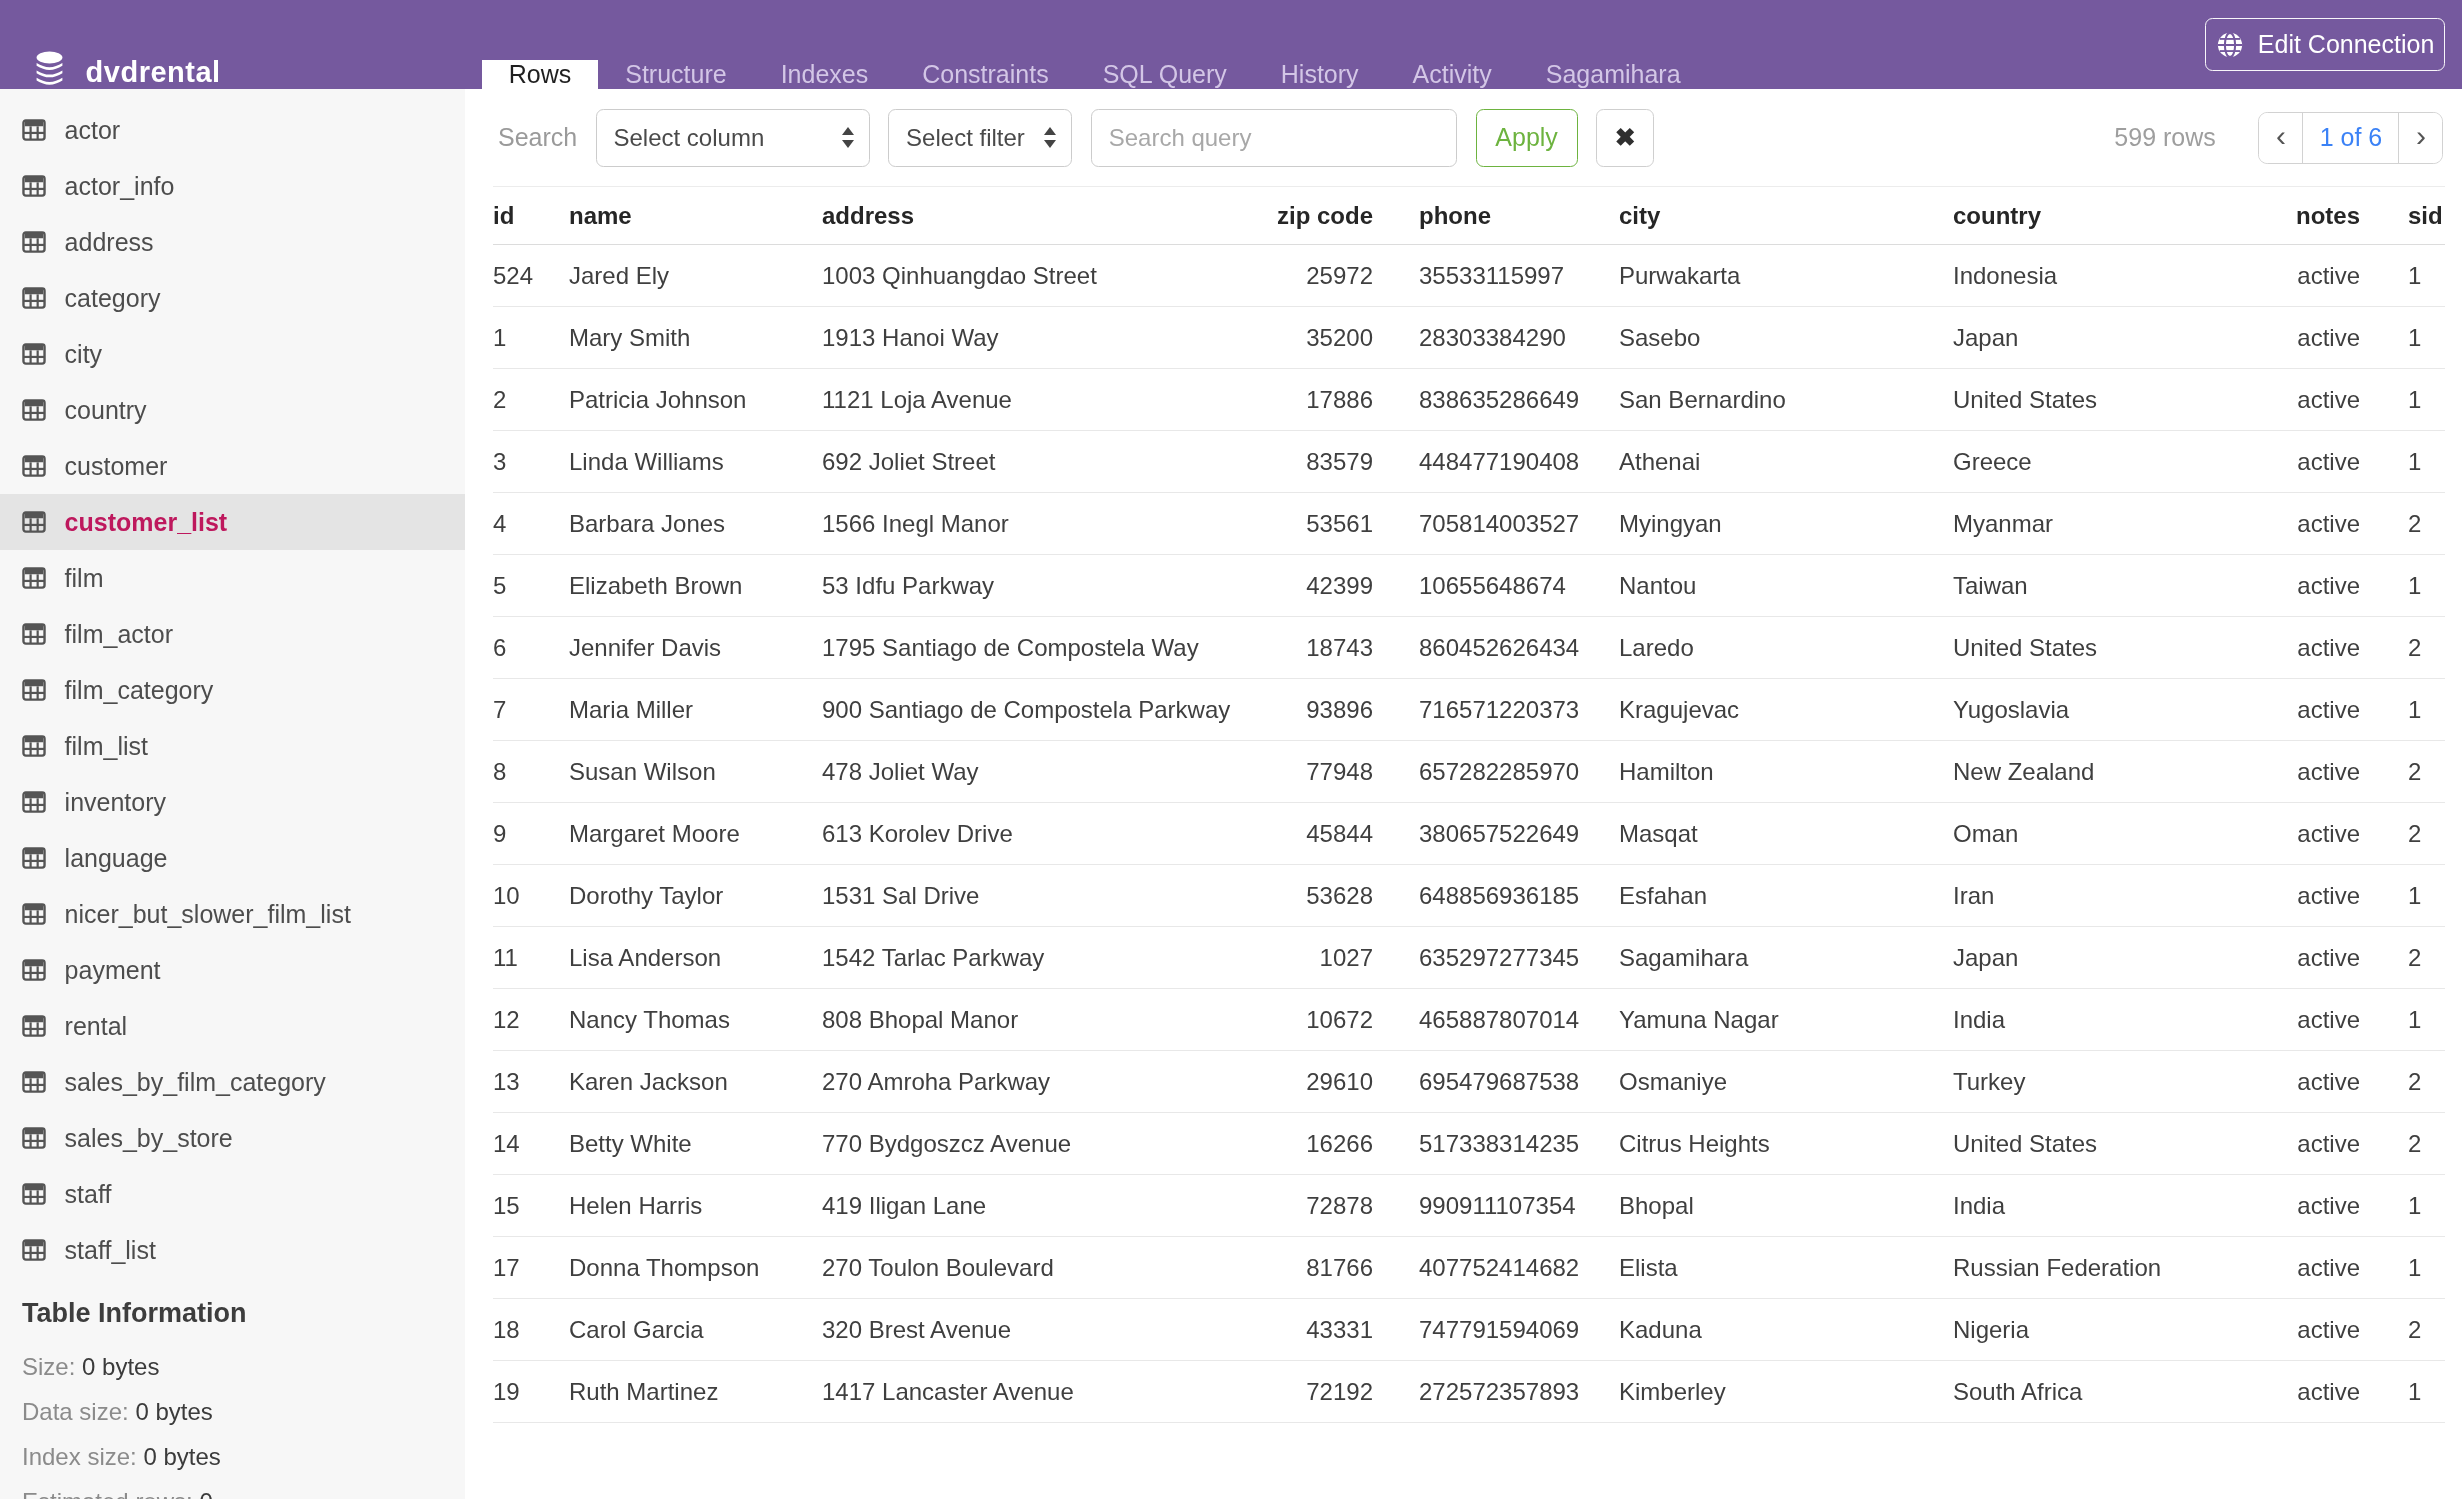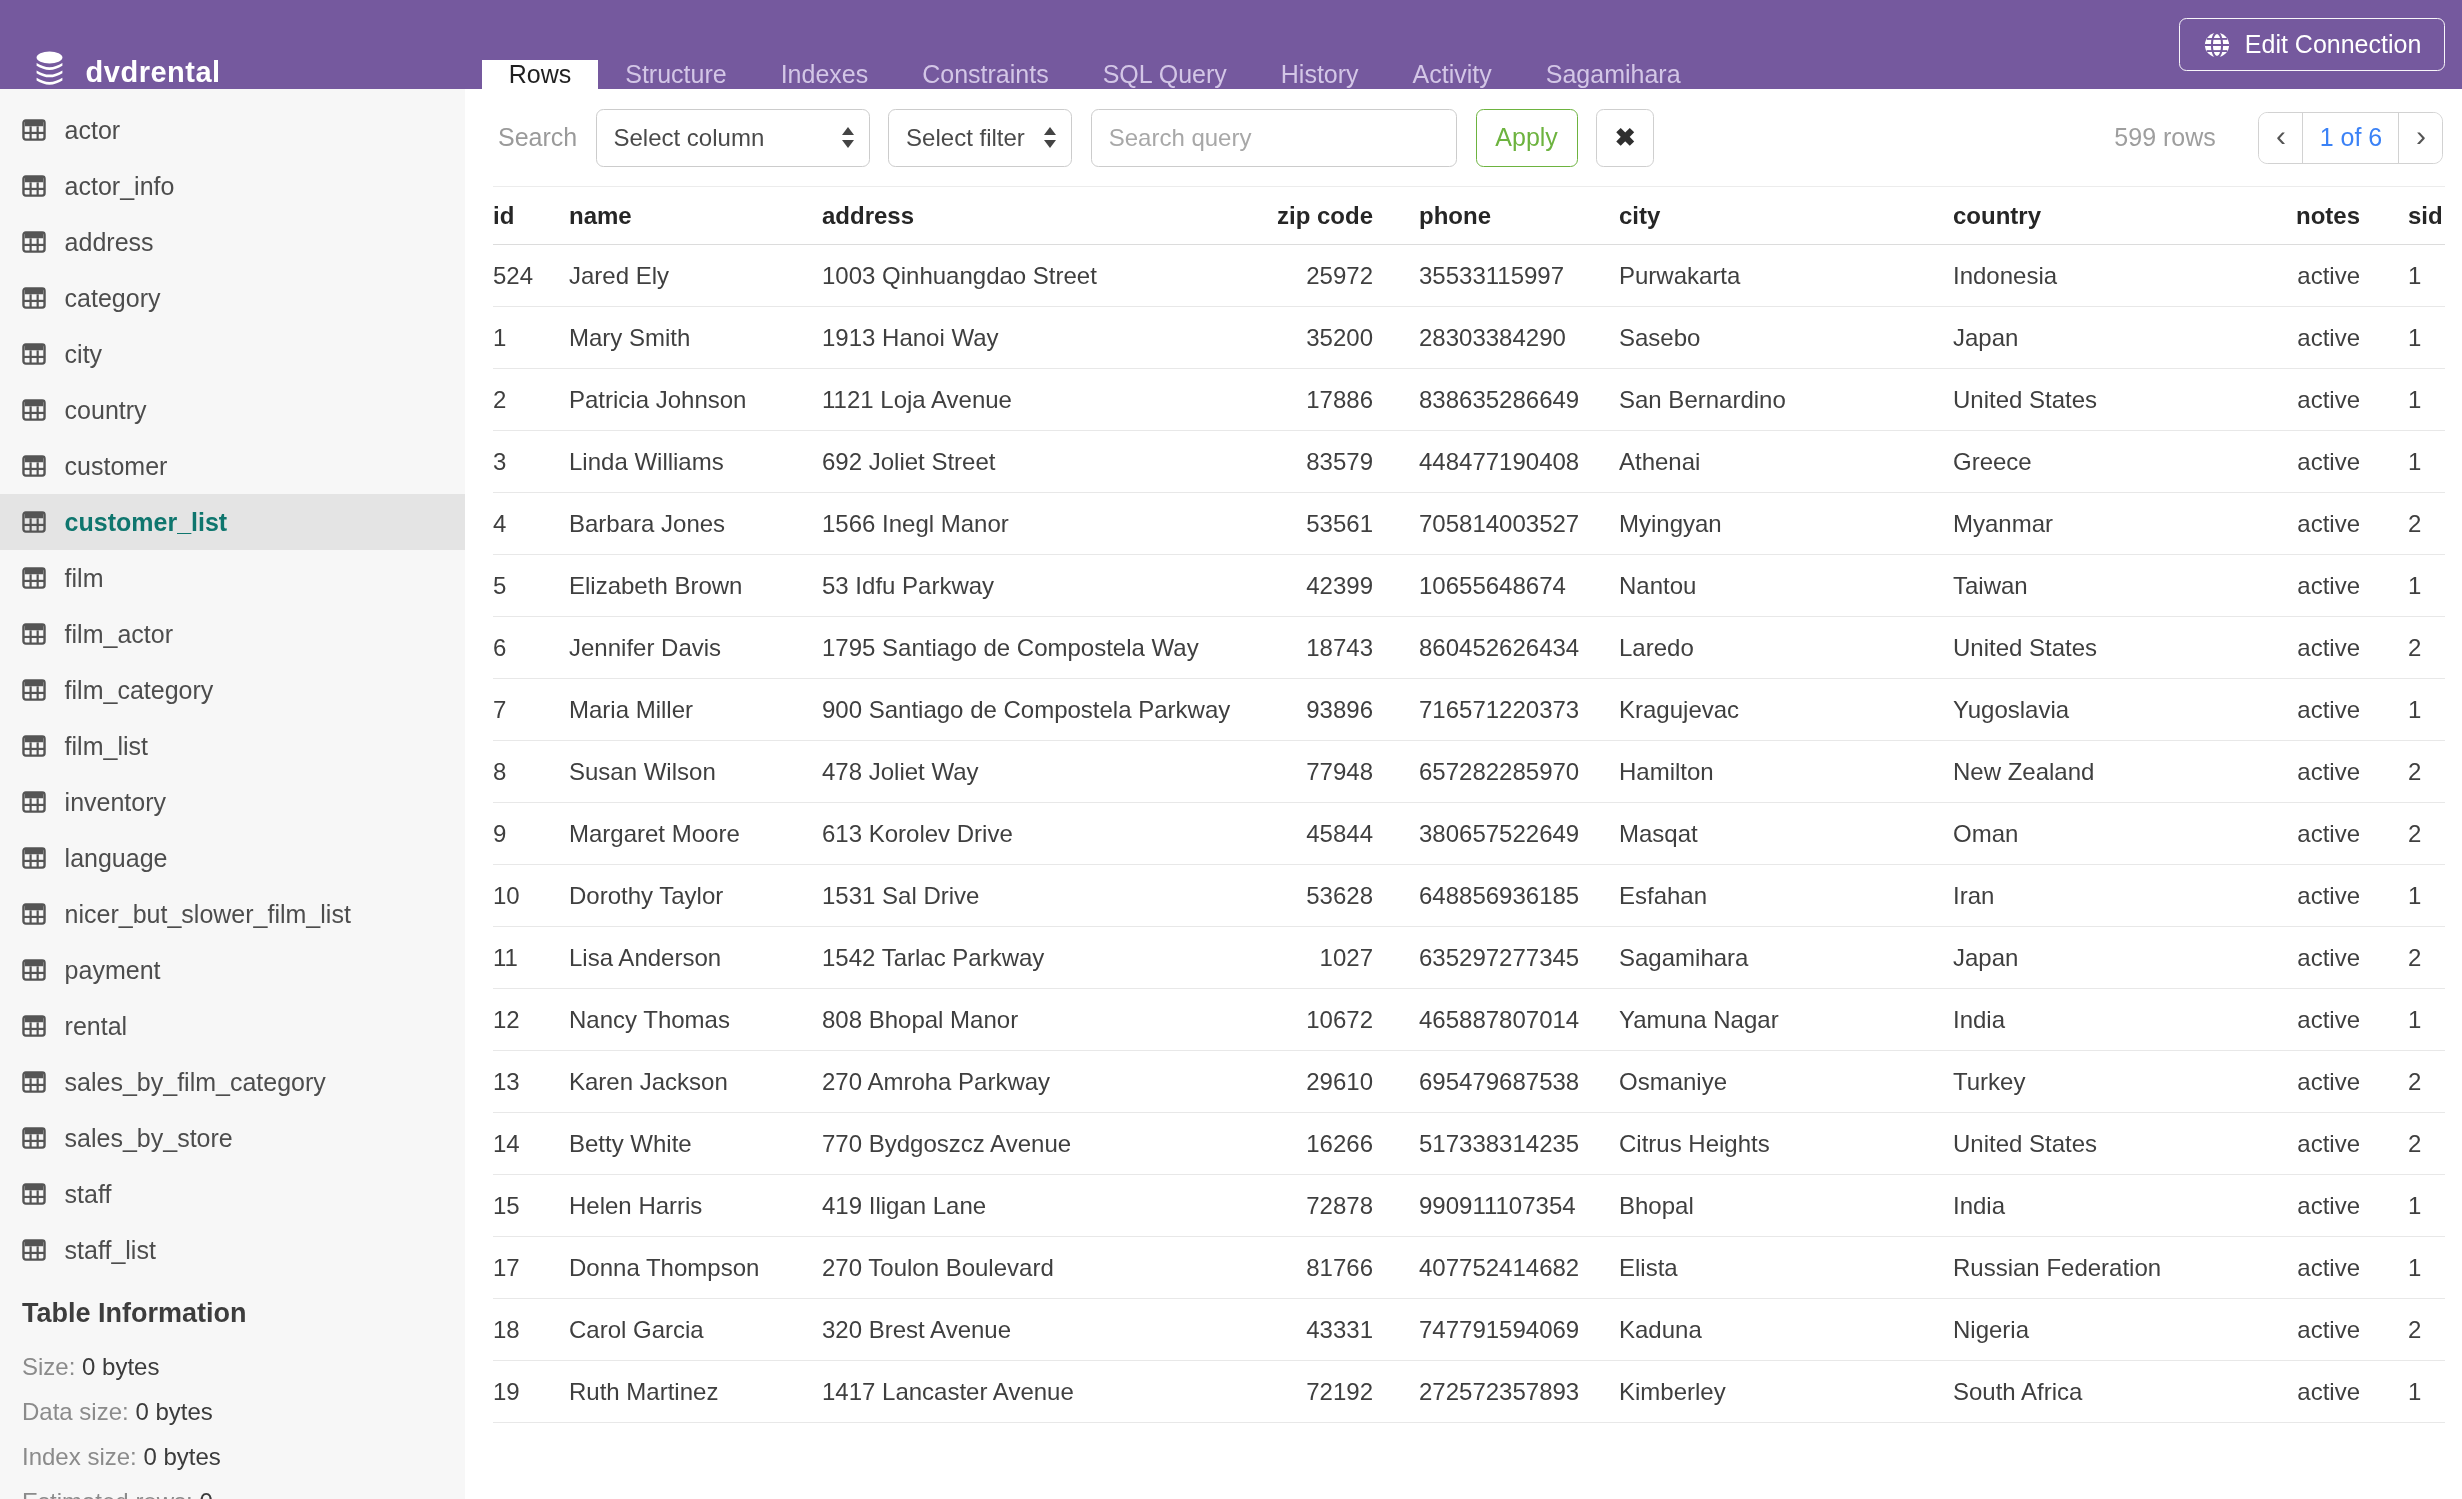--- a/index.html
+++ b/index.html
@@ -22,38 +22,38 @@
   .brand-title { font-size:29px; font-weight:bold; letter-spacing:0.5px; }
   .tab-bar { display:flex; margin-left:16.7px;align-items:flex-end; }
   .tab {
     display:flex; align-items:center; padding:0 27px;
     font-size:25px; color:#d3c6e6; cursor:pointer; white-space:nowrap;
   }
   .tab.active { background:#ffffff; color:#1f1f1f; }
   .edit-conn {
     margin-left:auto; align-self:center; margin-right:16.7px;
     height:53px; display:flex; align-items:center; gap:14px;
-    padding:0 23px; border:1.9px solid rgba(255,255,255,.95); border-radius:7.4px;
+    padding:0 10px; border:1.9px solid rgba(255,255,255,.95); border-radius:7.4px;
     background:transparent; color:#ffffff; font-size:25px;
     font-family:"Liberation Sans", sans-serif; cursor:pointer; white-space:nowrap;
   }
 
   
   .layout { display:flex; height:1411px; }
   aside {
     width:465px; flex:none; background:#f7f7f7; padding-top:13px;
     overflow:hidden;
   }
   .table-list { list-style:none; margin:0; padding:0; }
   .table-list li {
     height:56px; display:flex; align-items:center; gap:18.6px;
     padding-left:22px; font-size:25px; color:#4d4d4d; cursor:pointer;
     white-space:nowrap;
   }
-  .table-list li.selected { background:#e4e4e4; font-weight:bold; color:#0f766e; }
+  .table-list li.selected { background:#e4e4e4; font-weight:bold; color:#be185d; }
   .table-list li svg { flex:none; }
 
   .table-info { margin-top:20.4px; padding-left:22px; }
   .table-info h3 { margin:0 0 15px 0; font-size:27px; color:#3d3d3d; }
   .info-row { font-size:24px; line-height:45px; color:#8b8b8b; white-space:nowrap; }
   .info-row .info-value { color:#3b3b3b; }
 
   main { flex:1; background:#ffffff; overflow:hidden; }
 
   

